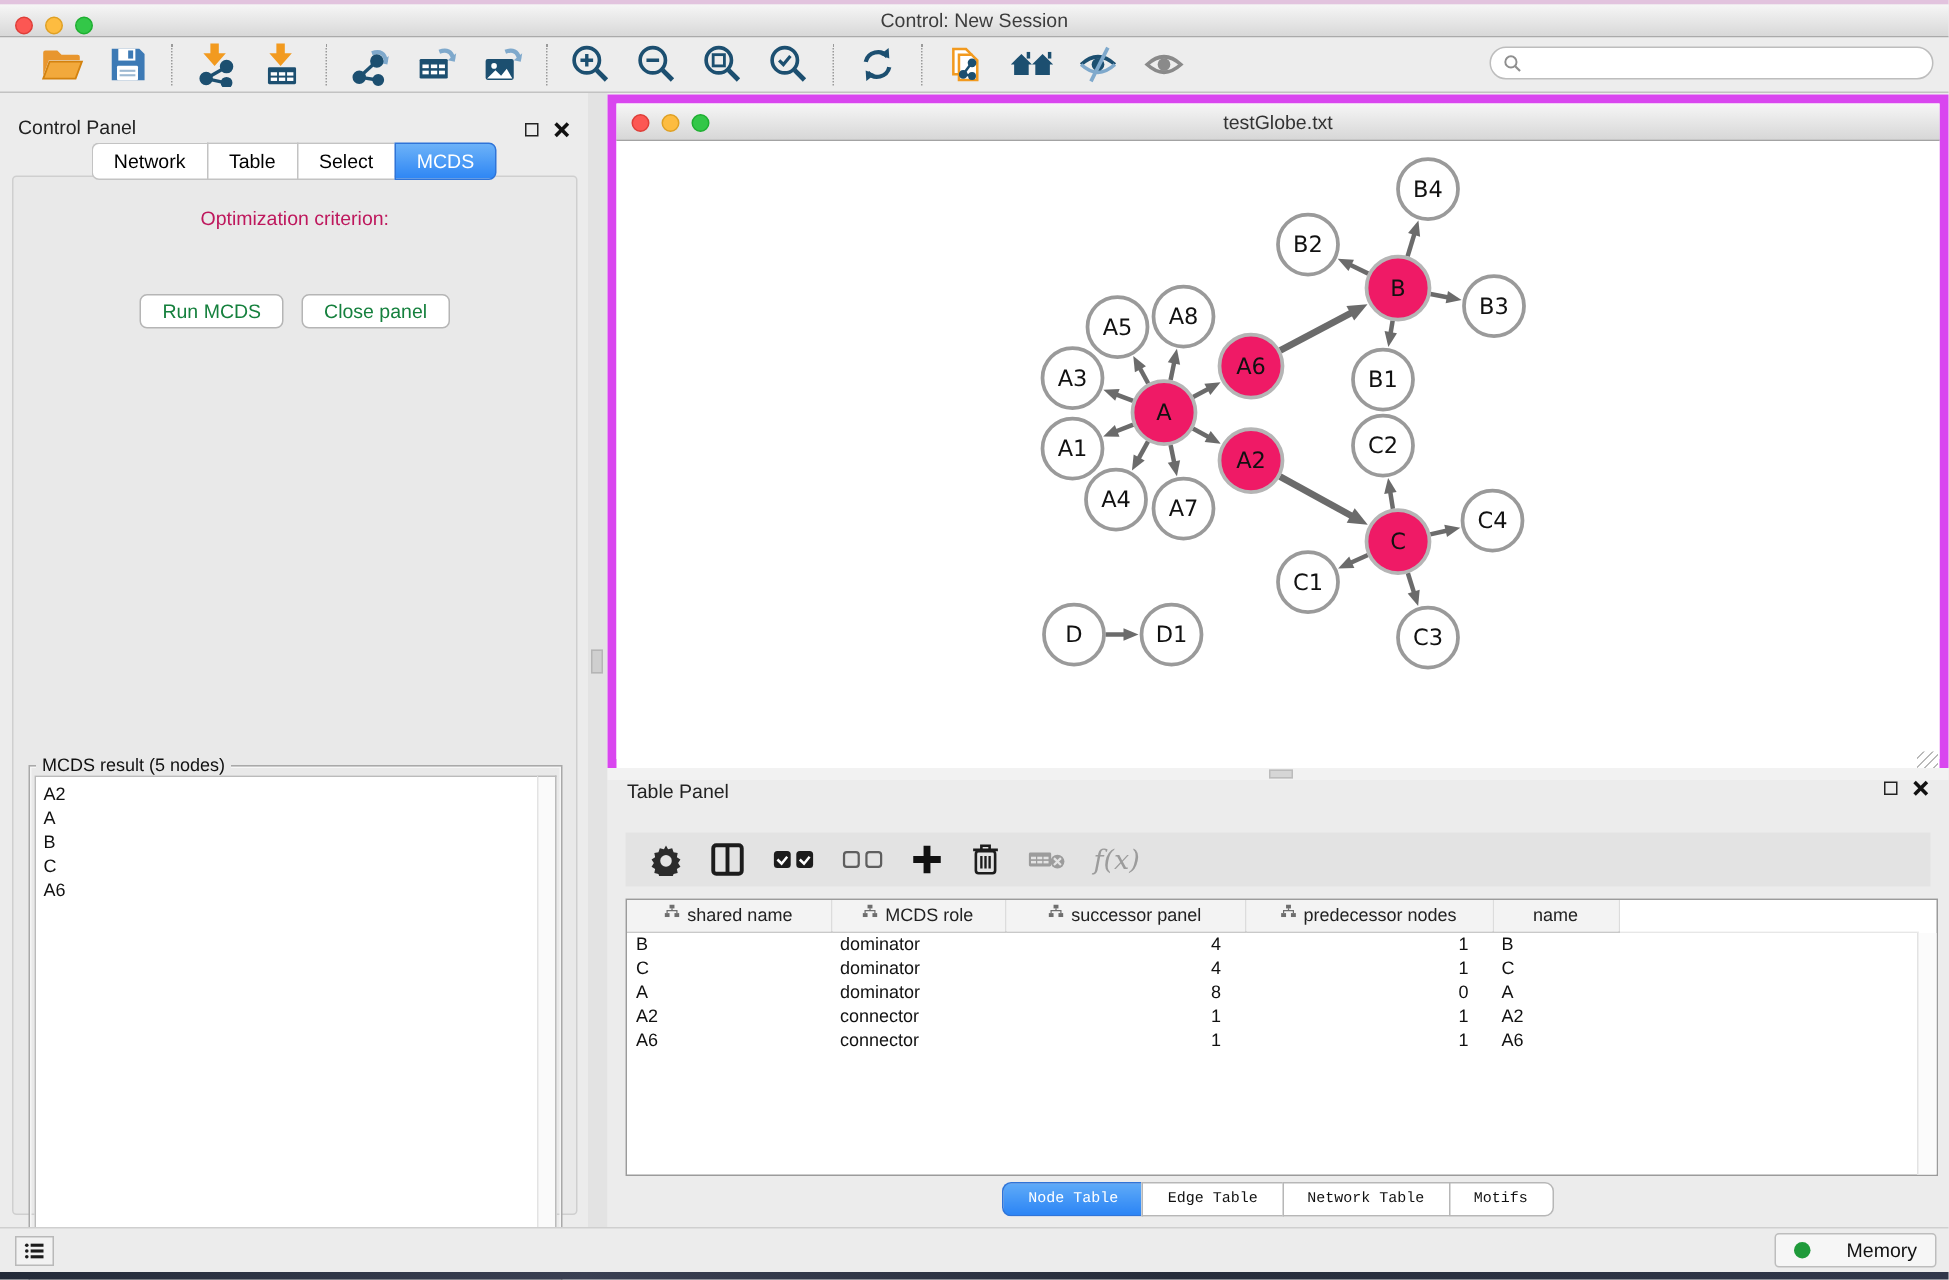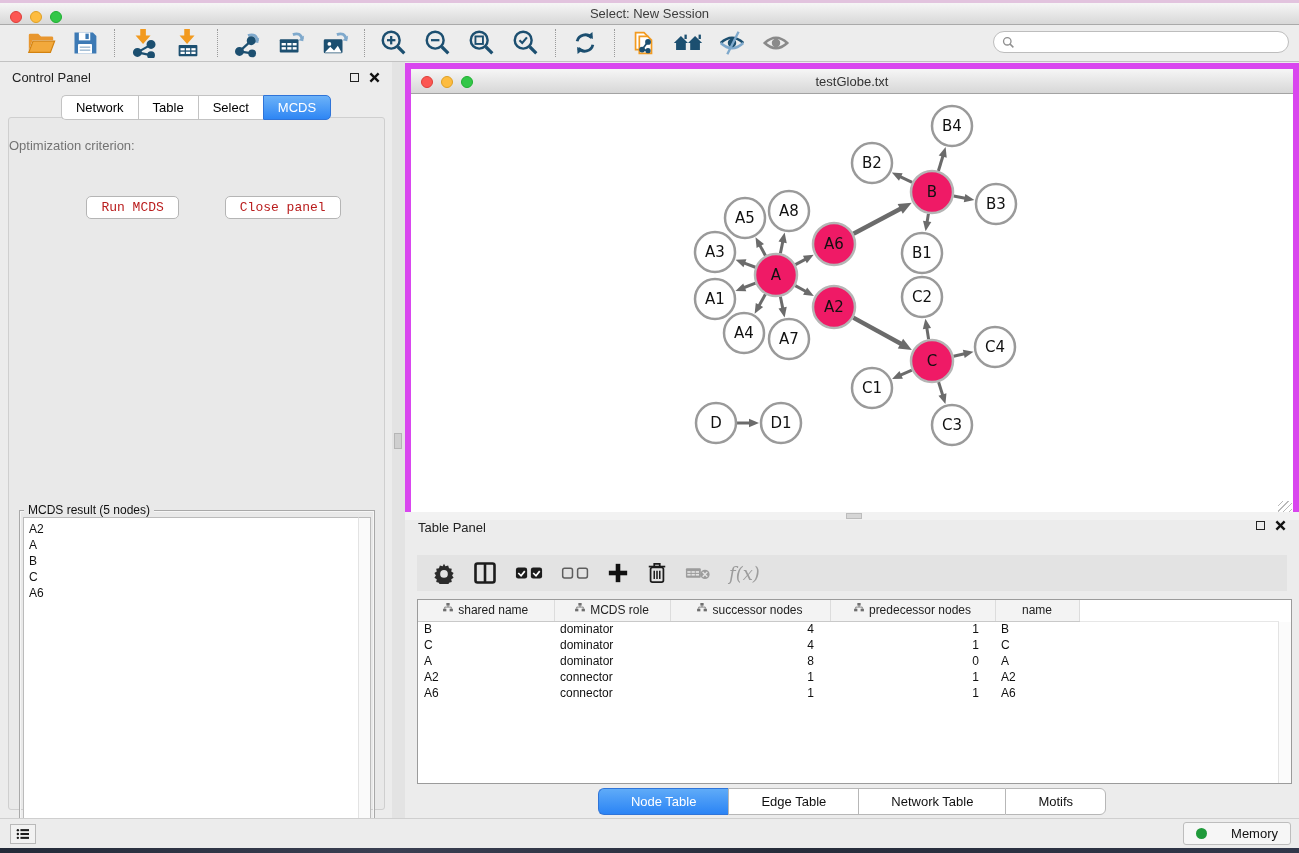--- a/index.html
+++ b/index.html
@@ -23,42 +23,42 @@
     border-bottom:1px solid #c2c2c2; display:flex; align-items:center; padding-left:12px; }
   .tb-group { display:flex; align-items:center; gap:14px; padding:0 14px; }
   .tb-sep { width:1px; height:28px; border-left:1px dotted #9a9a9a; }
   .ticon { width:30px; height:30px; display:flex; align-items:center; justify-content:center; }
   #search-box { position:absolute; right:10px; top:31px; width:296px; height:22px; background:#fff;
     border:1px solid #bdbdbd; border-radius:12px; display:flex; align-items:center; padding:0 8px; gap:5px; }
   #search-box input { border:none; outline:none; flex:1; font-size:12px; background:transparent; font-family:"Liberation Sans",sans-serif; }
 
   
   #control-panel { left:0; top:62px; width:392px; height:756px; background:#ececec; }
-  #cp-header { height:30px; display:flex; align-items:center; padding:0 12px; }
+  #cp-header { height:30px; display:flex; align-items:flex-end; padding:0 12px; }
   #cp-header .cp-title { font-size:13px; color:#222; flex:1; }
   .win-btns { display:flex; gap:10px; align-items:center; }
   .float-icon { width:9px; height:9px; border:1.5px solid #222; display:inline-block; }
   #cp-tabs { position:absolute; left:0; top:33px; width:392px; display:flex; justify-content:center; z-index:3; }
   .cp-tab { font-size:13px; color:#000000; background:#fff; border:1px solid #c3c3c3; border-right:none;
     padding:4px 14px; }
   .cp-tab:first-child { border-radius:5px 0 0 5px; }
   .cp-tab:last-child { border-right:1px solid #2f74d8; border-radius:0 5px 5px 0; }
   .cp-tab.selected { background:linear-gradient(#6cb2f8,#2e86f4); color:#fff; border-color:#2f74d8; }
   #cp-body { position:absolute; left:8px; top:55px; width:377px; height:693px;
     background:#e9e9e9; border:1px solid #cfcfcf; border-radius:3px; }
-  #opt-label { position:absolute; left:0; top:20px; width:100%; text-align:left; font-size:13px; color:#737373; }
+  #opt-label { position:absolute; left:0; top:20px; width:100%; text-align:center; font-size:13px; color:#be185d; }
   #criterion-select { position:absolute; left:34px; top:42px; width:313px; height:24px; background:#fff;
     border:1px solid #b5b5b5; border-radius:5px; display:flex; align-items:center; }
   #criterion-select .sel-text { flex:1; font-size:13px; color:#111; padding-left:9px; white-space:nowrap; }
   .stepper { width:19px; height:20px; margin-right:2px; border-radius:4px;
     background:linear-gradient(#5aa8f9,#1e7bf5); display:flex; flex-direction:column; align-items:center; justify-content:center; gap:1px; }
   .stepper svg { display:block; }
   #cp-buttons { position:absolute; left:0; top:78px; width:100%; display:flex; justify-content:center; gap:12px; }
-  .cp-btn { font-size:13px; color:#b91c1c; background:#fff; border:1px solid #b5b5b5; border-radius:5px;
-    padding:3px 14px; font-family:Liberation Mono, monospace;margin-left:34px; }
+  .cp-btn { font-size:13px; color:#15803d; background:#fff; border:1px solid #b5b5b5; border-radius:5px;
+    padding:3px 14px; font-family:Liberation Sans, sans-serif; }
   #result-group { position:absolute; left:10px; top:392px; width:356px; height:344px;
     border:1px solid #a9a9a9; box-shadow:inset 0 0 0 1px #f6f6f6; }
   #result-title { position:absolute; left:4px; top:-8px; background:#e9e9e9; padding:0 4px; font-size:12px; color:#111; }
   #result-list { position:absolute; left:3px; top:6px; right:3px; bottom:3px; background:#fff;
     border:1px solid #bbb; font-size:12px; color:#111; padding:3px 0 0 5px; overflow:hidden; }
   #result-list .item { line-height:16px; }
   #result-scroll { position:absolute; right:3px; top:6px; width:13px; bottom:3px;
     background:#fafafa; border-left:1px solid #e3e3e3; border-top:1px solid #bbb; border-right:1px solid #bbb; }
 
   
@@ -95,22 +95,22 @@
   #node-table th .hdr-inner { display:flex; align-items:flex-start; justify-content:center; gap:5px; }
   #node-table th.filler { background:#fff; border-right:none; border-bottom:1px solid #e7e7e7; }
   #node-table td { height:16px; font-size:12px; color:#111; padding:0 6px; white-space:nowrap; overflow:hidden; }
   #node-table col.c0 { width:136px; } #node-table col.c1 { width:116px; }
   #node-table col.c2 { width:160px; } #node-table col.c3 { width:165px; }
   #node-table col.c4 { width:84px; }  #node-table col.c5 { width:200px; }
   #node-table td.num { text-align:right; padding-right:16px; }
   #table-vscroll { position:absolute; right:0; top:22px; width:13px; bottom:0;
     background:#fbfbfb; border-left:1px solid #e3e3e3; }
   #tp-tabs { position:absolute; left:0; top:268px; width:894px; display:flex; justify-content:center; }
-  .tp-tab { font-size:13px; color:#111; background:#fff; border:1px solid #b7b7b7; border-right:none;
-    padding:5px 32px; }
+  .tp-tab { font-size:10px; color:#111; background:#fff; border:1px solid #b7b7b7; border-right:none;
+    padding:5px 16px;font-family:Liberation Mono, monospace; }
   .tp-tab:first-child { border-radius:6px 0 0 6px; }
   .tp-tab:last-child { border-right:1px solid #b7b7b7; border-radius:0 6px 6px 0; }
   .tp-tab.selected { background:linear-gradient(#5fabf8,#2b84f5); color:#fff; border-color:#2f74d8; }
 
   
   #status-bar { left:0; top:818px; width:1299px; height:30px; background:#ececec; border-top:1px solid #cfcfcf; }
   #list-btn { position:absolute; left:10px; top:5px; width:26px; height:20px; background:#f2f2f2;
     border:1px solid #b9b9b9; display:flex; align-items:center; justify-content:center; }
   #memory-btn { position:absolute; right:8px; top:3px; height:23px; background:#f6f6f6; border:1px solid #bdbdbd;
     border-radius:3px; display:flex; align-items:center; gap:24px; padding:0 12px; }
@@ -122,21 +122,21 @@
 </head>
 <body>
 
 <div id="desktop-strip" class="abs"></div>
 <div id="titlebar" class="abs">
   <div class="tl-dots">
     <span class="tl-dot tl-red"></span>
     <span class="tl-dot tl-yellow"></span>
     <span class="tl-dot tl-green"></span>
   </div>
-  <span class="title">Select: New Session</span>
+  <span class="title">Control: New Session</span>
 </div>
 
 <div id="main-toolbar" class="abs">
   <div class="tb-group">
     <span class="ticon">
       <svg width="30" height="30" viewBox="0 0 32 32">
           <path d="M3 8h10l2.5 3H15z" fill="#e8962e"></path>
           <path d="M3 9v15l4-11h22v-2.5a1.5 1.5 0 0 0-1.5-1.5H16l-3-3H4.5A1.5 1.5 0 0 0 3 7.5z" fill="#e8962e"></path>
           <path d="M7.5 14h23L26 26H3z" fill="#f2a93c" stroke="#d3820f" stroke-width="1.3"></path>
         </svg>
@@ -561,21 +561,21 @@
               </span>
             </th>
           <th>
               <span class="hdr-inner">
                 <svg width="10" height="9" viewBox="0 0 12 11">
                   <rect x="4" y="0" width="4" height="3.2" fill="#6e6e6e"></rect>
                   <rect x="0" y="7" width="4" height="3.2" fill="#6e6e6e"></rect>
                   <rect x="8" y="7" width="4" height="3.2" fill="#6e6e6e"></rect>
                   <path d="M6 3v2M2 7V5h8v2" stroke="#6e6e6e" fill="none"></path>
                 </svg>
-                <span>successor nodes</span>
+                <span>successor panel</span>
               </span>
             </th>
           <th>
               <span class="hdr-inner">
                 <svg width="10" height="9" viewBox="0 0 12 11">
                   <rect x="4" y="0" width="4" height="3.2" fill="#6e6e6e"></rect>
                   <rect x="0" y="7" width="4" height="3.2" fill="#6e6e6e"></rect>
                   <rect x="8" y="7" width="4" height="3.2" fill="#6e6e6e"></rect>
                   <path d="M6 3v2M2 7V5h8v2" stroke="#6e6e6e" fill="none"></path>
                 </svg>

